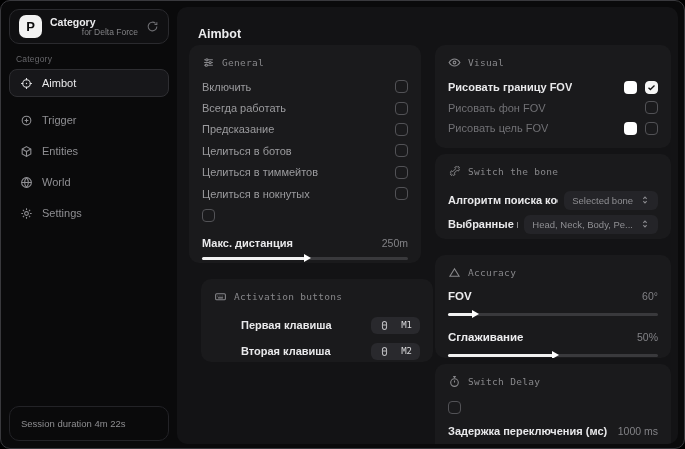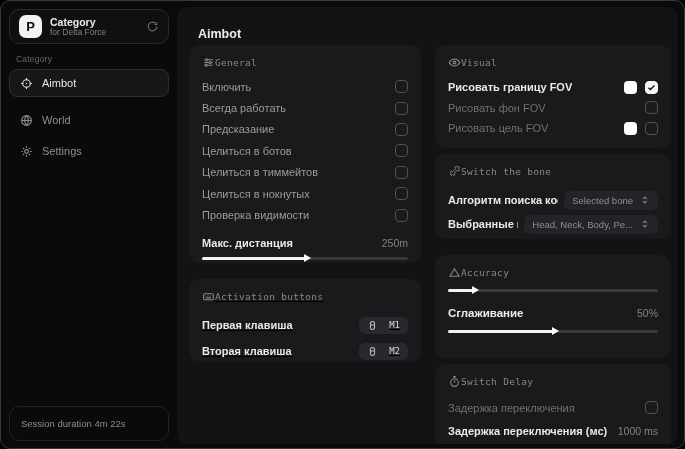--- a/index.html
+++ b/index.html
@@ -14,21 +14,21 @@
   .sidebar{position:absolute;left:0;top:0;width:176px;height:100%;}
   .brand-box{
     position:absolute;left:8px;top:8px;width:160px;height:35px;box-sizing:border-box;
     border:1px solid #2a2a2e;border-radius:10px;display:flex;align-items:center;
     padding:0 9px;gap:8px;background:#101012;
   }
   .logo{width:23px;height:23px;border-radius:7px;background:#f2f2f2;color:#0c0c0d;
     display:flex;align-items:center;justify-content:center;font-weight:bold;font-size:13px;flex:0 0 auto;}
   .brand-text{flex:1;line-height:1.15;}
   .brand-name{font-size:10.5px;font-weight:bold;color:#ececee;}
-  .brand-sub{font-size:8.5px;color:#828285;}
+  .brand-sub{font-size:8.5px;color:#828285;text-align:right;}
   .brand-refresh{color:#6d6d71;width:13px;height:13px;flex:0 0 auto;}
   .category-label{position:absolute;left:15px;top:53px;font-size:8.5px;color:#67676b;letter-spacing:.2px;}
   .nav{position:absolute;left:8px;top:68px;width:160px;}
   .nav-item{
     height:26px;display:flex;align-items:center;gap:9px;padding:0 10px;margin-bottom:3px;
     color:#8f8f93;font-size:11px;border-radius:8px;border:1px solid transparent;cursor:default;
   }
   .nav-item .nav-icon{width:13px;height:13px;color:#8f8f93;}
   .nav-item.active{background:#17171a;border-color:#2e2e32;color:#e9e9eb;margin-bottom:9px;}
   .nav-item.active .nav-icon{color:#dedee0;}
@@ -38,26 +38,26 @@
   }
   .session-text{font-size:9.5px;color:#8e8e91;}
   
   .main{
     position:absolute;left:176px;top:6px;width:501px;height:437px;
     background:#131315;border-radius:10px;overflow:hidden;
   }
   .page-title{position:absolute;left:21px;top:20px;font-size:12.5px;font-weight:bold;color:#ededef;}
   .panel{position:absolute;background:#1a1a1c;border-radius:10px;padding:11px 13px;box-sizing:border-box;overflow:hidden;}
   #panel-general{left:12px;top:38px;width:232px;height:218px;}
-  #panel-activation{left:12px;top:272px;width:232px;height:83px;text-decoration:underline;}
+  #panel-activation{left:24px;top:272px;width:232px;height:83px;}
   #panel-visual{left:258px;top:38px;width:236px;height:103px;}
   #panel-bone{left:258px;top:147px;width:236px;height:85px;}
   #panel-accuracy{left:258px;top:248px;width:236px;height:103px;}
   #panel-switch{left:258px;top:357px;width:236px;height:96px;}
-  .panel-header{display:flex;align-items:center;color:#87878a;
+  .panel-header{display:flex;align-items:center;gap:7px;color:#87878a;
     font-family:"DejaVu Sans Mono",monospace;font-size:9.5px;letter-spacing:.3px;}
   .panel-header .hicon{width:13px;height:13px;color:#87878a;flex:0 0 auto;}
   
   .row{display:flex;align-items:center;justify-content:space-between;}
   .gen-rows{margin-top:7px;}
   .gen-rows .row{height:21.4px;}
   .row-label{font-size:11px;color:#9b9b9e;white-space:nowrap;overflow:hidden;}
   .row-label.bright{color:#e9e9eb;font-weight:bold;}
   .row-label.dim{color:#717175;}
   .row-value{font-size:10.5px;color:#828286;white-space:nowrap;}
@@ -70,21 +70,21 @@
   .swatch{width:13px;height:13px;border-radius:4px;background:#ffffff;flex:0 0 auto;}
   .ctrl-group{display:flex;align-items:center;gap:8px;}
   
   .slider{position:relative;height:7px;margin-top:6px;}
   .slider-track{position:absolute;left:0;right:0;top:2px;height:3px;border-radius:2px;background:#39393c;}
   .slider-fill{position:absolute;left:0;top:2px;height:3px;border-radius:2px;background:#f2f2f2;}
   .slider-thumb{position:absolute;top:-1px;width:0;height:0;margin-left:-1px;
     border-top:4.5px solid transparent;border-bottom:4.5px solid transparent;border-left:7px solid #ffffff;}
   
   .act-rows{margin-top:9px;}
-  .act-rows .row{height:26px;}
+  .act-rows .row{height:26px;margin-left:27px;}
   .key-badge{display:inline-flex;align-items:center;gap:11px;background:#29292d;border-radius:6px;
     padding:3px 8px;font-family:"DejaVu Sans Mono",monospace;font-size:9px;color:#d8d8da;}
   .key-badge .bicon{width:11px;height:11px;color:#bdbdc0;}
   
   .vis-rows{margin-top:8px;}
   .vis-rows .row{height:20.6px;}
   
   .bone-rows{margin-top:10px;}
   .bone-rows .row{height:24px;gap:6px;}
   .bone-rows .row-label{flex:1;}
@@ -130,20 +130,38 @@
               <circle cx="12" cy="12" r="7"></circle>
               <path d="M12 2v4M12 18v4M2 12h4M18 12h4"></path>
               <circle cx="12" cy="12" r="1.2" fill="currentColor" stroke="none"></circle>
             </svg>
         </span>
         <span>Aimbot</span>
       </div>
       <div class="nav-item">
         <span class="nav-icon">
           <svg viewBox="0 0 24 24" fill="none" stroke="currentColor" stroke-width="2">
+              <circle cx="12" cy="12" r="8"></circle>
+              <path d="M12 8.5v7M8.5 12h7"></path>
+            </svg>
+        </span>
+        <span>Trigger</span>
+      </div>
+      <div class="nav-item">
+        <span class="nav-icon">
+          <svg viewBox="0 0 24 24" fill="none" stroke="currentColor" stroke-width="2">
+              <path d="M12 3l8 4.5v9L12 21l-8-4.5v-9L12 3z"></path>
+              <path d="M12 12l8-4.5M12 12L4 7.5M12 12v9"></path>
+            </svg>
+        </span>
+        <span>Entities</span>
+      </div>
+      <div class="nav-item">
+        <span class="nav-icon">
+          <svg viewBox="0 0 24 24" fill="none" stroke="currentColor" stroke-width="2">
               <circle cx="12" cy="12" r="9"></circle>
               <path d="M3 12h18"></path>
               <path d="M12 3a13.5 13.5 0 0 1 0 18M12 3a13.5 13.5 0 0 0 0 18"></path>
             </svg>
         </span>
         <span>World</span>
       </div>
       <div class="nav-item">
         <span class="nav-icon">
           <svg viewBox="0 0 24 24" fill="none" stroke="currentColor" stroke-width="2">
@@ -194,21 +212,20 @@
         </div>
         <div class="row">
           <span class="row-label">Целиться в тиммейтов</span>
           <span class="checkbox"></span>
         </div>
         <div class="row">
           <span class="row-label">Целиться в нокнутых</span>
           <span class="checkbox"></span>
         </div>
         <div class="row">
-          <span class="row-label">Проверка видимости</span>
           <span class="checkbox"></span>
         </div>
         <div class="row" style="height:22px;margin-top:1px;align-items:flex-end;">
           <span class="row-label bright">Макс. дистанция</span>
           <span class="row-value">250m</span>
         </div>
         <div class="slider">
           <div class="slider-track"></div>
           <div class="slider-fill" style="width: 50%;"></div>
           <div class="slider-thumb" style="left: 50%;"></div>
@@ -330,20 +347,24 @@
     <div class="panel" id="panel-accuracy">
       <div class="panel-header">
         <span class="hicon">
           <svg viewBox="0 0 24 24" fill="none" stroke="currentColor" stroke-width="2">
               <path d="M12 5L20.5 19h-17L12 5z"></path>
             </svg>
         </span>
         <span>Accuracy</span>
       </div>
       <div class="acc-block">
+        <div class="row">
+          <span class="acc-label">FOV</span>
+          <span class="row-value">60°</span>
+        </div>
         <div class="slider">
           <div class="slider-track"></div>
           <div class="slider-fill" style="width: 12%;"></div>
           <div class="slider-thumb" style="left: 12%;"></div>
         </div>
         <div class="row">
           <span class="acc-label">Сглаживание</span>
           <span class="row-value">50%</span>
         </div>
         <div class="slider">
@@ -359,21 +380,20 @@
         <span class="hicon">
           <svg viewBox="0 0 24 24" fill="none" stroke="currentColor" stroke-width="2">
               <circle cx="12" cy="14" r="7"></circle>
               <path d="M12 14v-4M9.5 3h5M12 3v2.5"></path>
             </svg>
         </span>
         <span>Switch Delay</span>
       </div>
       <div class="sw-rows">
         <div class="row">
-          <span class="row-label dim">Задержка переключения</span>
           <span class="checkbox"></span>
         </div>
         <div class="row">
           <span class="row-label bright">Задержка переключения (мс)</span>
           <span class="row-value">1000 ms</span>
         </div>
 
       </div>
     </div>
 

